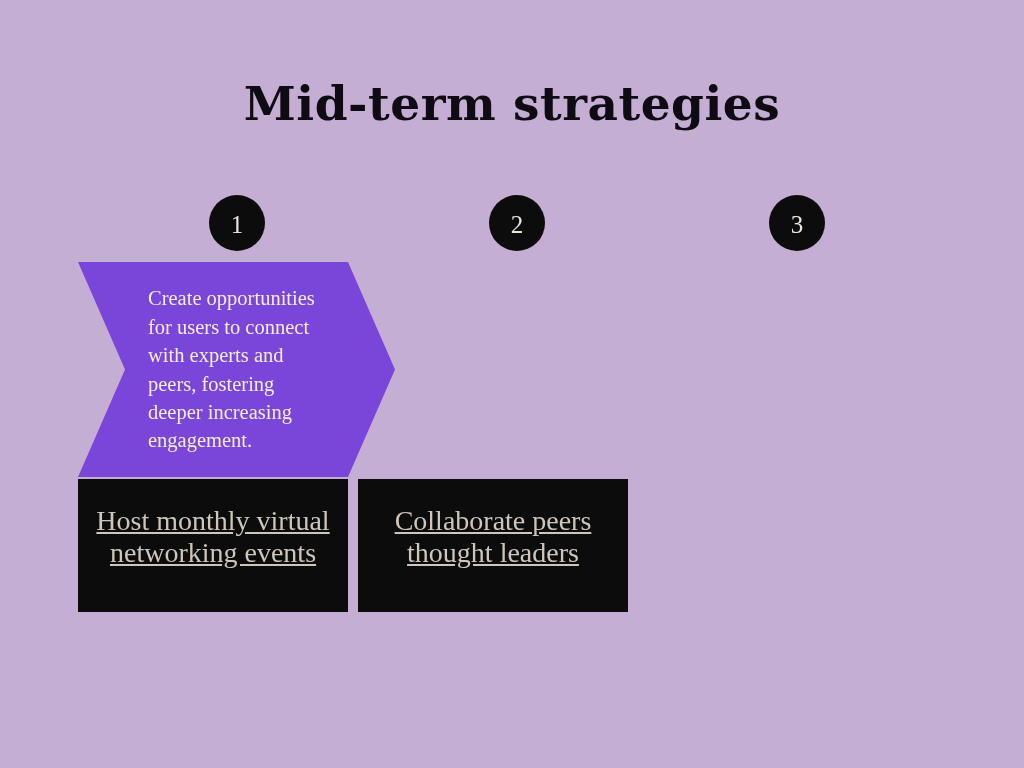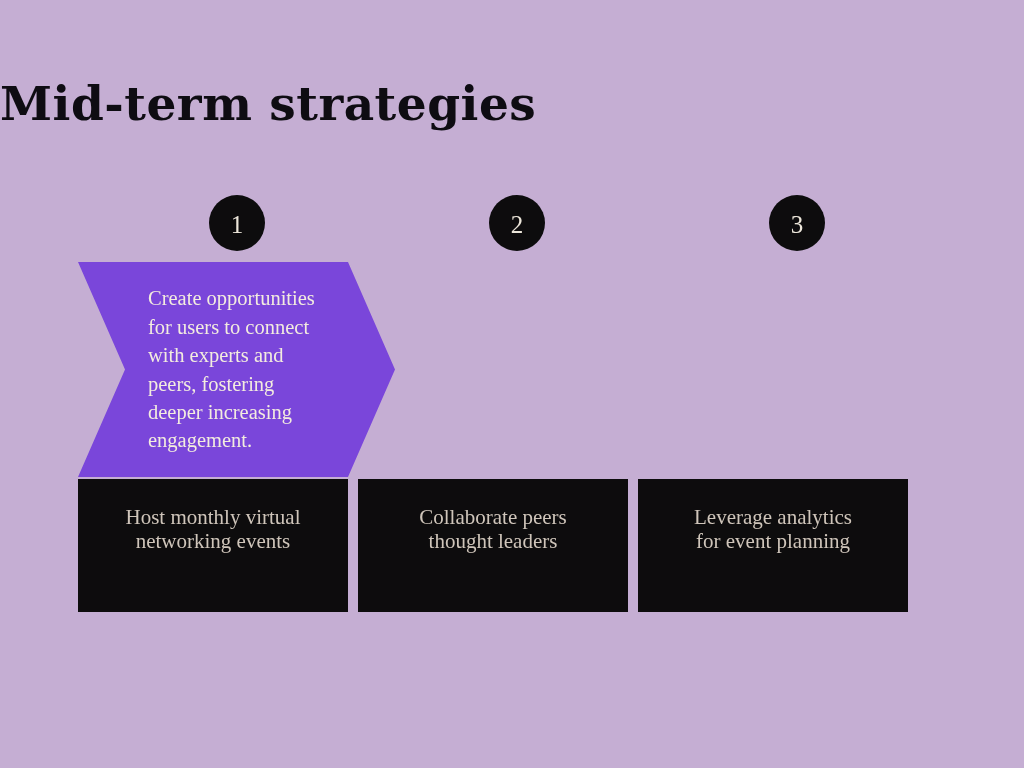--- a/index.html
+++ b/index.html
@@ -20,20 +20,21 @@
   .slide {
     position: relative;
     width: 1024px;
     height: 768px;
   }
   .title {
     position: absolute;
     top: 76px;
     left: 0;
     width: 100%;
+    text-align: center;
     font-size: 47px;
     font-weight: 700;
     letter-spacing: 0.5px;
     color: var(--title_color);
     font-family: "DejaVu Serif", "Liberation Serif", serif;
   }
   .step {
     position: absolute;
     top: 195px;
     width: 317px;
@@ -82,23 +83,24 @@
     top: 284px;
     left: 0;
     width: 270px;
     height: 133px;
     background: var(--shape_black);
     text-align: center;
     padding-top: 26px;
   }
   .label-box .label {
     color: var(--box_text);
-    font-size: 21px;
-    line-height: 24px;
+    font-size: 28px;
+    line-height: 32px;
     white-space: pre-line;
+    text-decoration: underline;
   }
 </style>
 </head>
 <body>
 
 <div class="slide">
   <h1 class="title">Mid-term strategies</h1>
 
   <div class="step s0">
     <div class="badge">
@@ -125,18 +127,14 @@
     <div class="label-box">
       <div class="label">Collaborate peers
 thought leaders</div>
     </div>
   </div>
 
   <div class="step s2">
     <div class="badge">
       <span>3</span>
     </div>
-    <div class="label-box">
-      <div class="label">Leverage analytics
-for event planning</div>
-    </div>
   </div>
 </div>
 
 </body></html>

